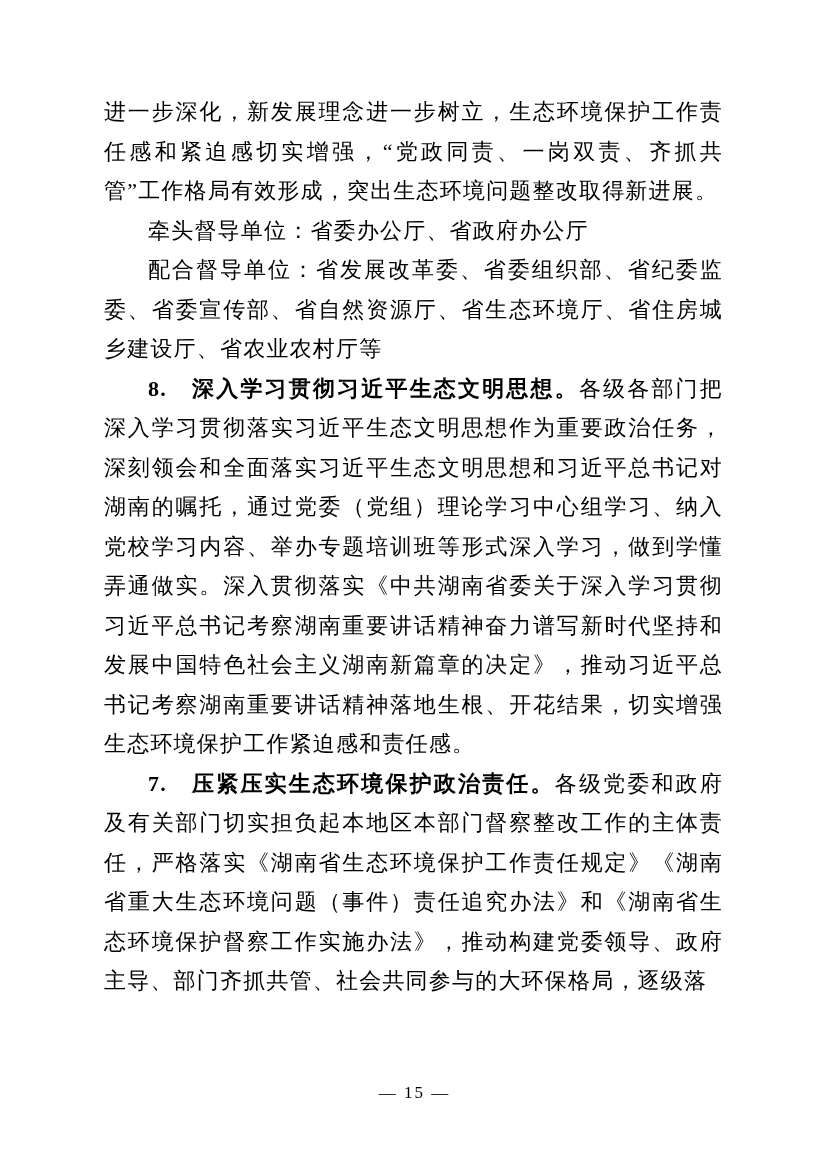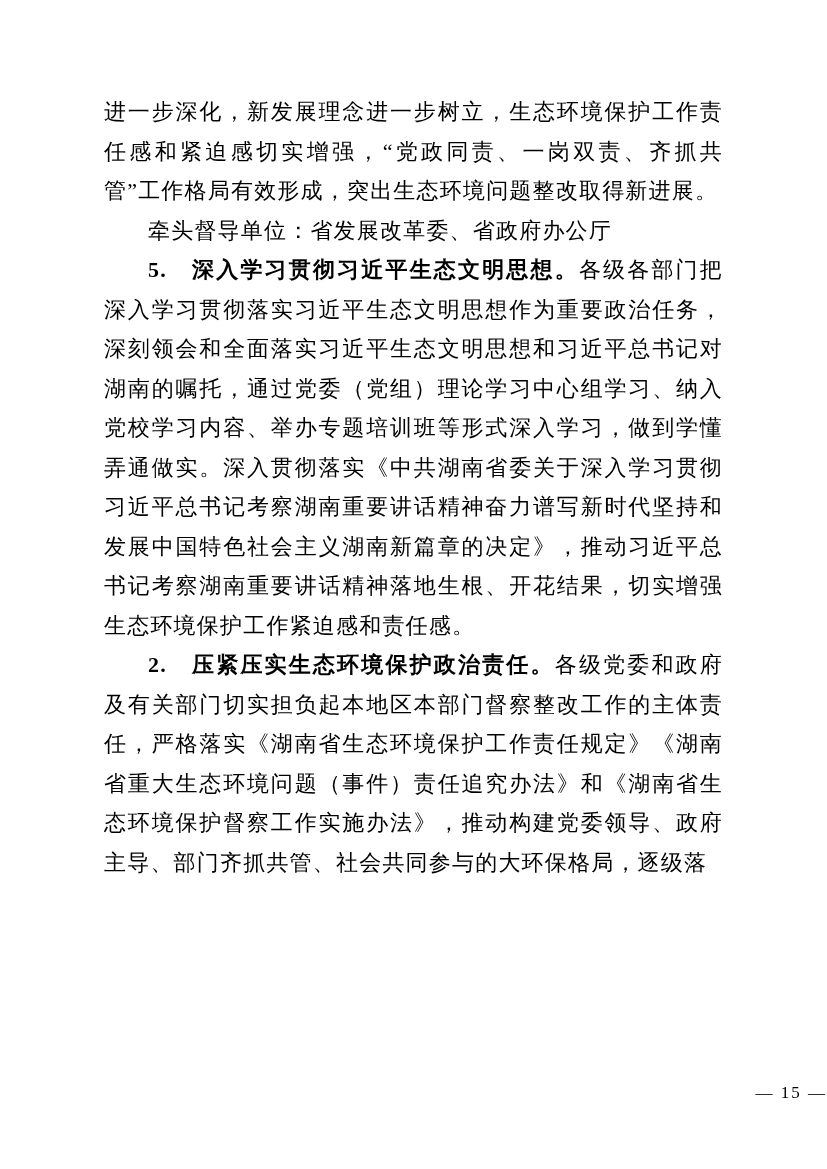--- a/index.html
+++ b/index.html
@@ -39,32 +39,33 @@
       font-weight: bold;
     }
     .lead {
       font-weight: bold;
     }
     .footer {
       position: absolute;
       left: 2px;
       right: 0;
       top: 1083px;
-      text-align: right;
+      text-align: center;
       font-size: 17px;
       letter-spacing: 2px;
       color: #000000;
     }
   </style>
 </head>
 <body>
 
 <div class="page">
   <main class="content">
     <p class="para">进一步深化，新发展理念进一步树立，生态环境保护工作责任感和紧迫感切实增强，“党政同责、一岗双责、齐抓共管”工作格局有效形成，突出生态环境问题整改取得新进展。</p>
-    <p class="para indent">牵头督导单位：省发展改革委、省政府办公厅</p>
-    <p class="para indent"><span class="lead">5.　深入学习贯彻习近平生态文明思想。</span><span>各级各部门把深入学习贯彻落实习近平生态文明思想作为重要政治任务，深刻领会和全面落实习近平生态文明思想和习近平总书记对湖南的嘱托，通过党委（党组）理论学习中心组学习、纳入党校学习内容、举办专题培训班等形式深入学习，做到学懂弄通做实。深入贯彻落实《中共湖南省委关于深入学习贯彻习近平总书记考察湖南重要讲话精神奋力谱写新时代坚持和发展中国特色社会主义湖南新篇章的决定》，推动习近平总书记考察湖南重要讲话精神落地生根、开花结果，切实增强生态环境保护工作紧迫感和责任感。</span></p>
-    <p class="para indent"><span class="lead">2.　压紧压实生态环境保护政治责任。</span><span>各级党委和政府及有关部门切实担负起本地区本部门督察整改工作的主体责任，严格落实《湖南省生态环境保护工作责任规定》《湖南省重大生态环境问题（事件）责任追究办法》和《湖南省生态环境保护督察工作实施办法》，推动构建党委领导、政府主导、部门齐抓共管、社会共同参与的大环保格局，逐级落</span></p>
+    <p class="para indent">牵头督导单位：省委办公厅、省政府办公厅</p>
+    <p class="para indent">配合督导单位：省发展改革委、省委组织部、省纪委监委、省委宣传部、省自然资源厅、省生态环境厅、省住房城乡建设厅、省农业农村厅等</p>
+    <p class="para indent"><span class="lead">8.　深入学习贯彻习近平生态文明思想。</span><span>各级各部门把深入学习贯彻落实习近平生态文明思想作为重要政治任务，深刻领会和全面落实习近平生态文明思想和习近平总书记对湖南的嘱托，通过党委（党组）理论学习中心组学习、纳入党校学习内容、举办专题培训班等形式深入学习，做到学懂弄通做实。深入贯彻落实《中共湖南省委关于深入学习贯彻习近平总书记考察湖南重要讲话精神奋力谱写新时代坚持和发展中国特色社会主义湖南新篇章的决定》，推动习近平总书记考察湖南重要讲话精神落地生根、开花结果，切实增强生态环境保护工作紧迫感和责任感。</span></p>
+    <p class="para indent"><span class="lead">7.　压紧压实生态环境保护政治责任。</span><span>各级党委和政府及有关部门切实担负起本地区本部门督察整改工作的主体责任，严格落实《湖南省生态环境保护工作责任规定》《湖南省重大生态环境问题（事件）责任追究办法》和《湖南省生态环境保护督察工作实施办法》，推动构建党委领导、政府主导、部门齐抓共管、社会共同参与的大环保格局，逐级落</span></p>
   </main>
   <footer class="footer">
     <span>— 15 —</span>
   </footer>
 </div>
 
 </body></html>

